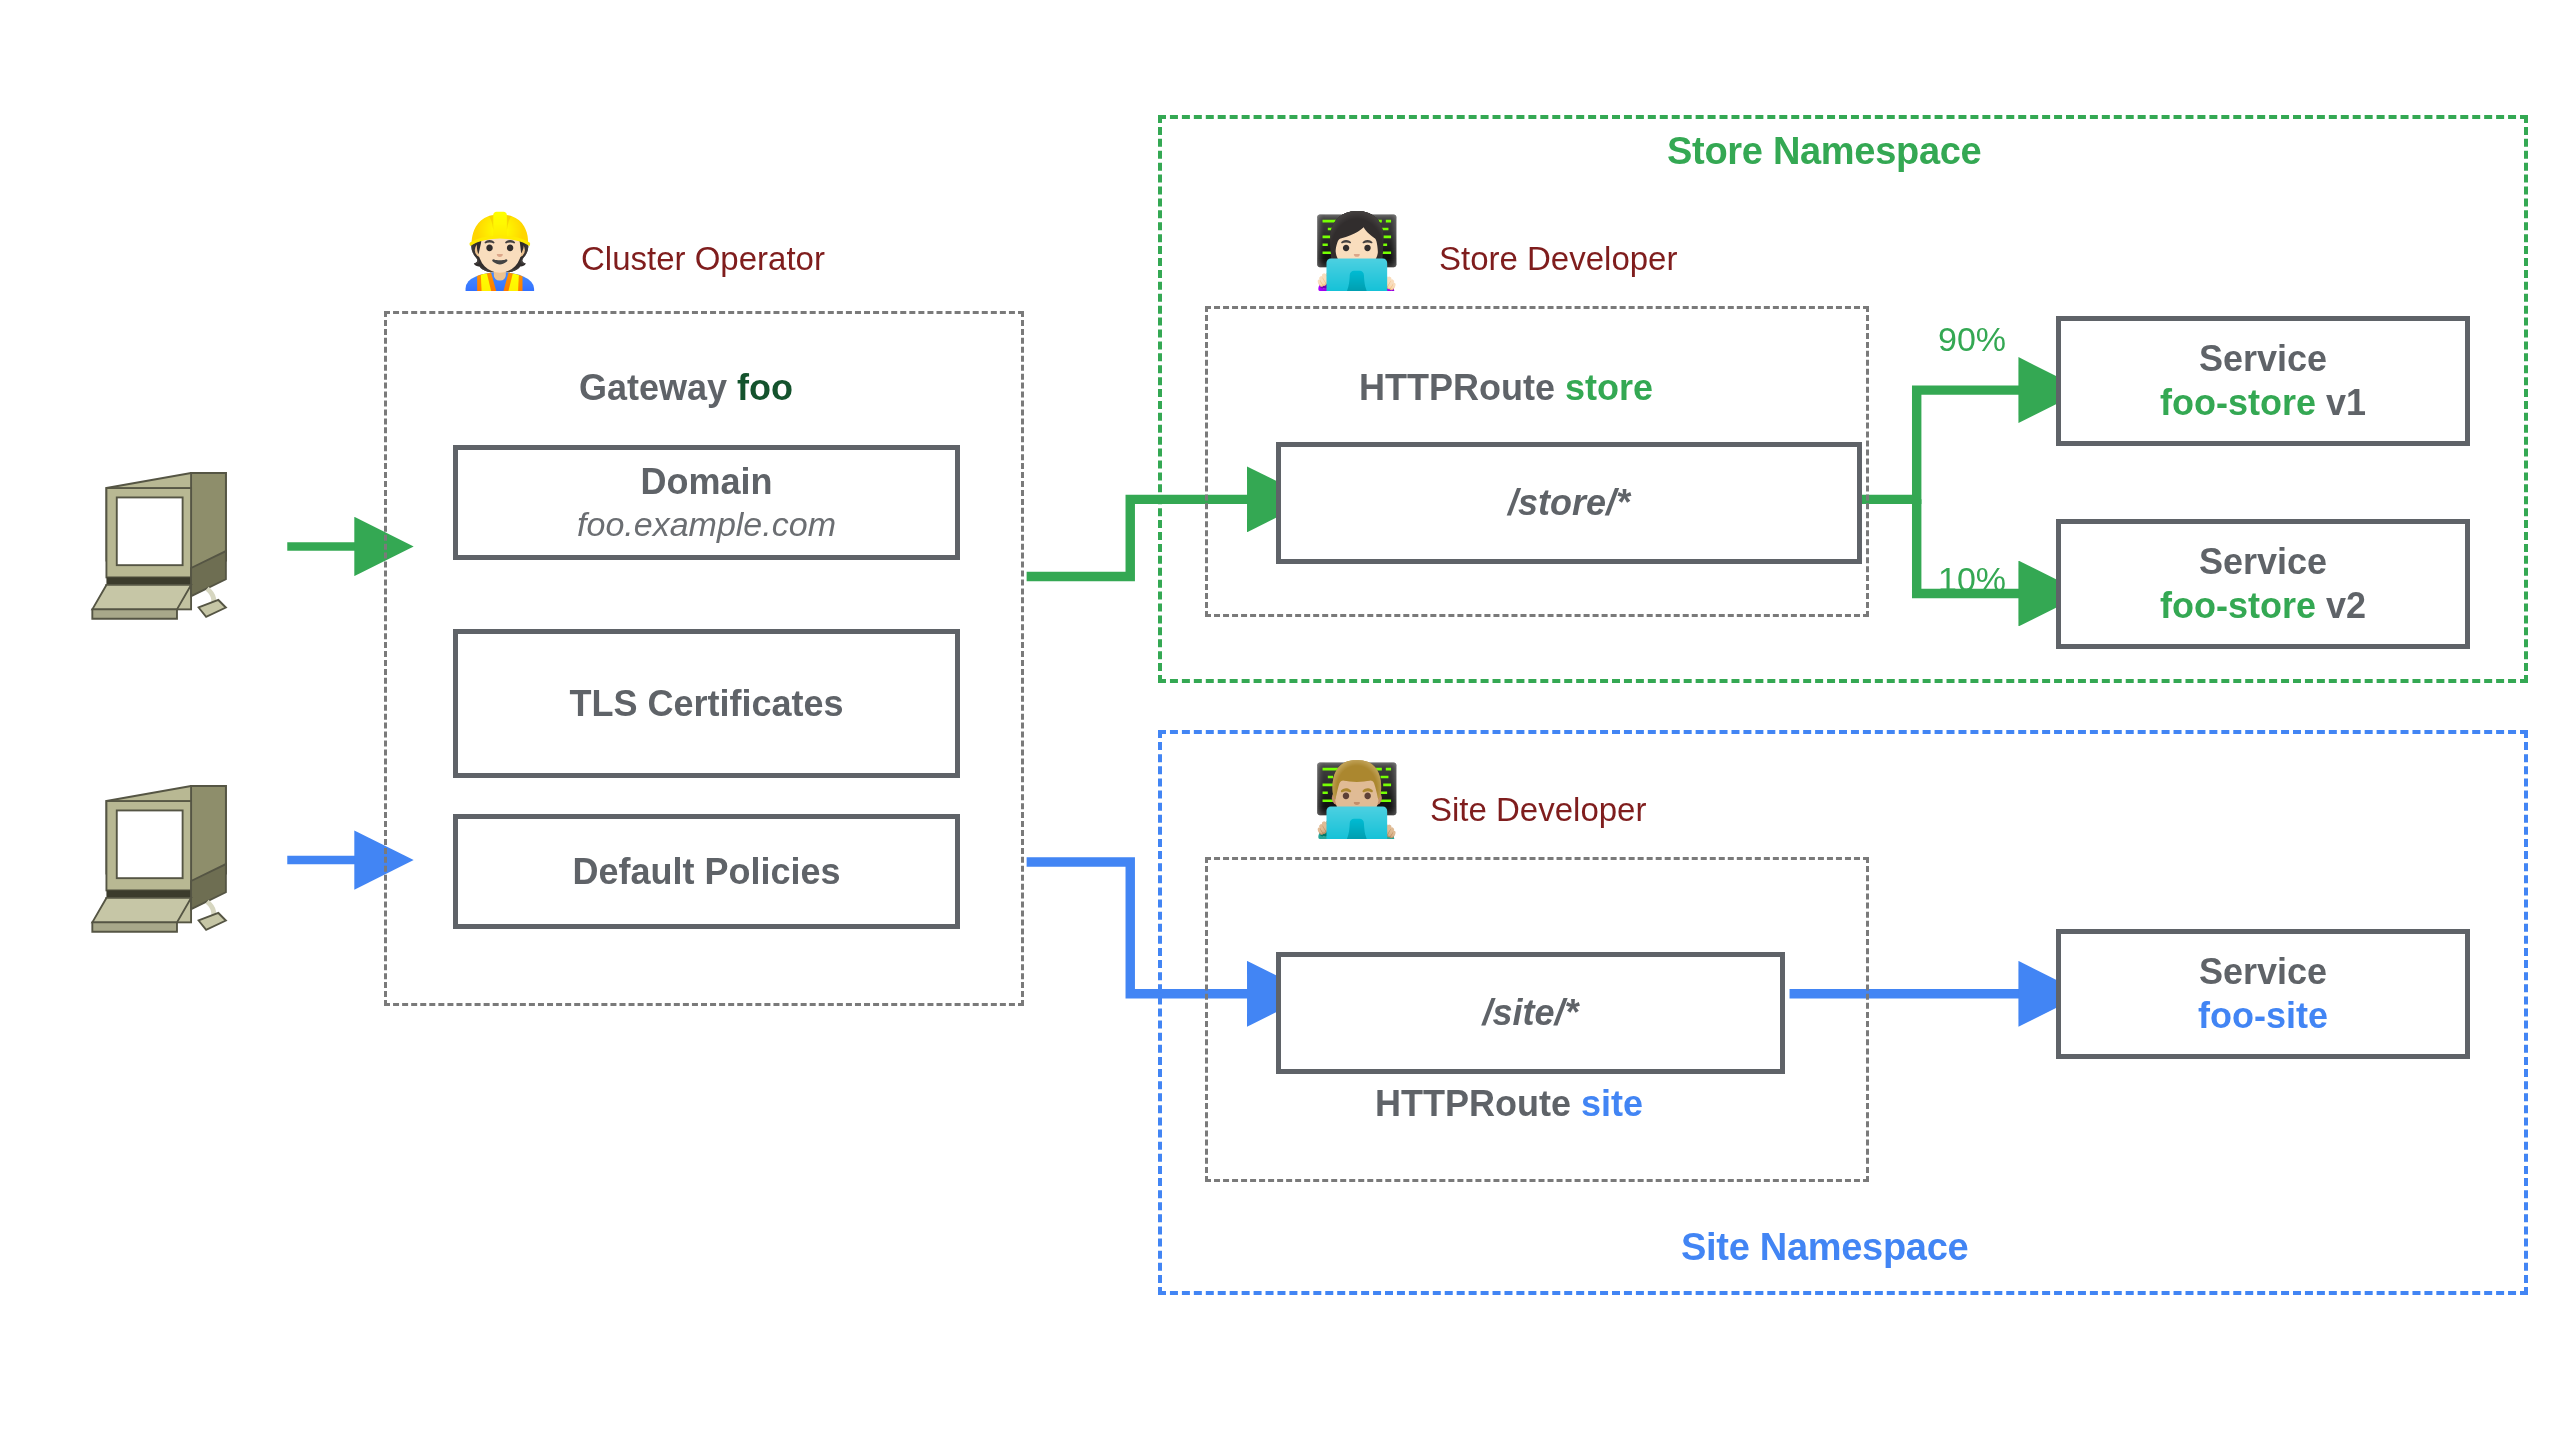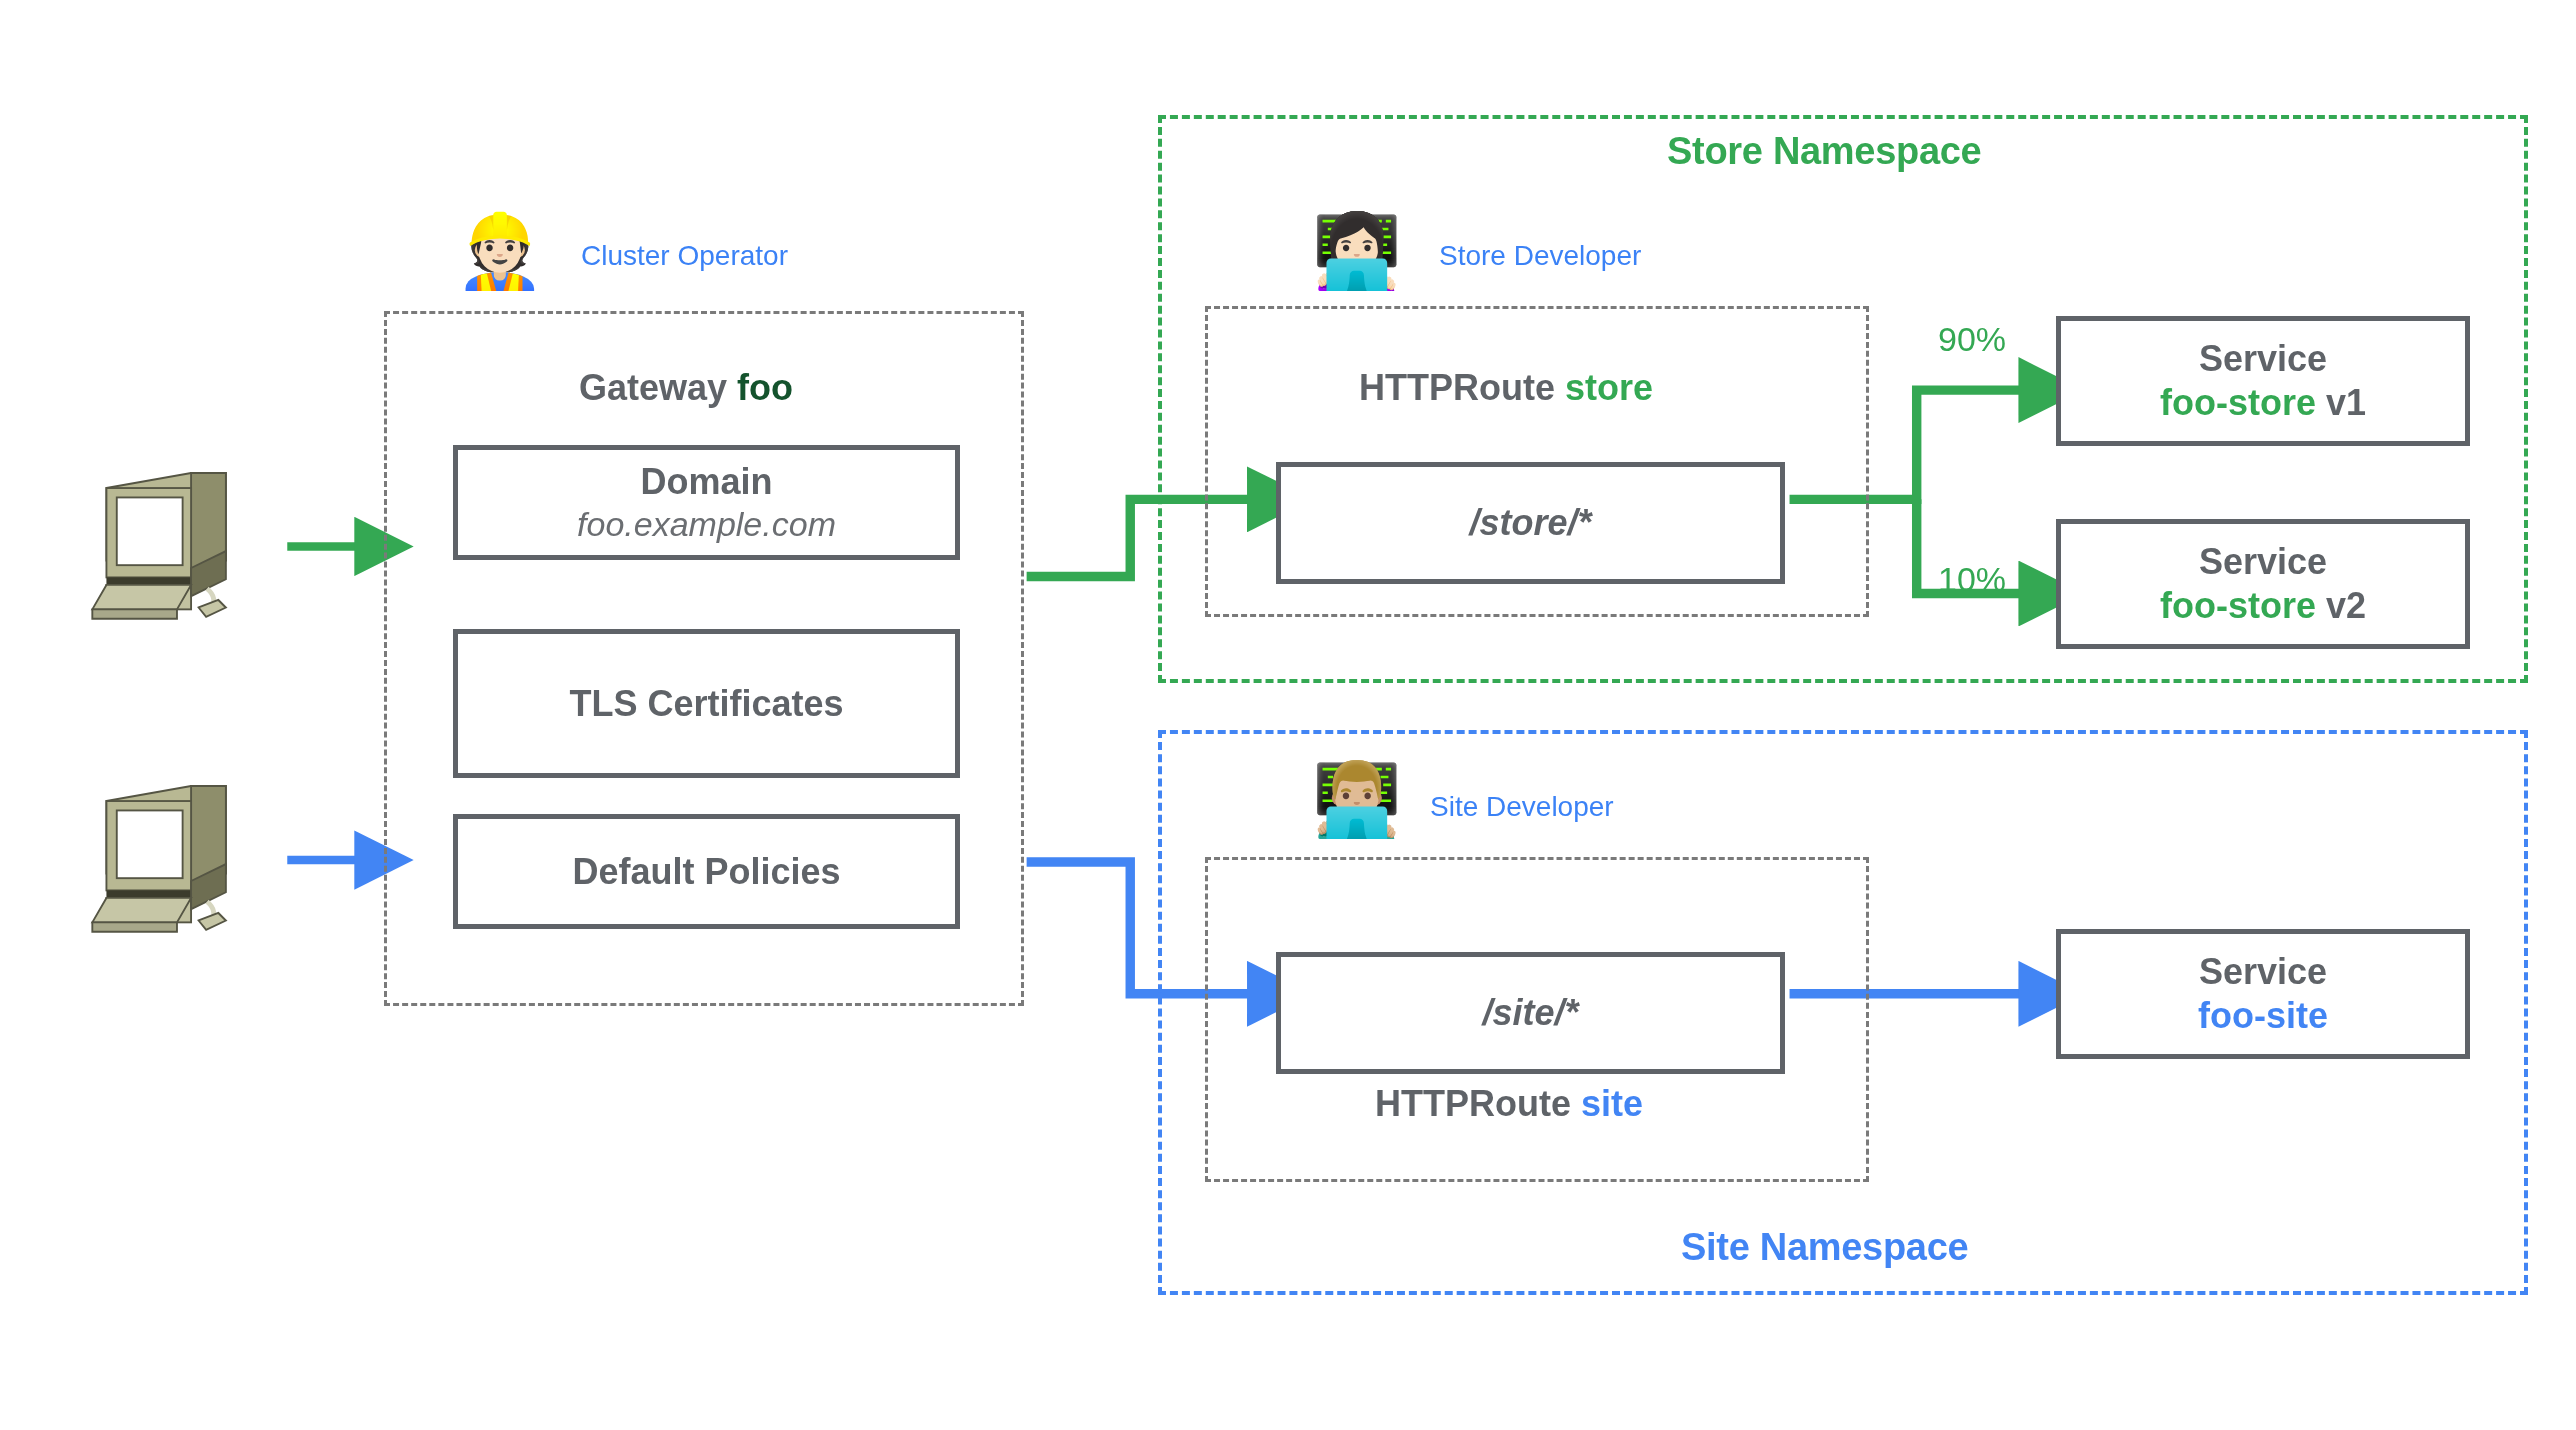--- a/index.html
+++ b/index.html
@@ -83,22 +83,22 @@
     color: #5F6368;
     white-space: nowrap;
   }
   .heading .accent-blue  { color: #14532d; }
   .heading .accent-green { color: #34A853; }
   .heading .accent-lblue { color: #4285F4; }
 
   
   .persona-label {
     position: absolute;
-    font-size: 28px;
-    color: #3b82f6;
+    font-size: 33px;
+    color: #7f1d1d;
     white-space: nowrap;
   }
   .persona-icon {
     position: absolute;
     font-size: 72px;
     line-height: 1;
     user-select: none;
   }
 
   
@@ -205,21 +205,21 @@
   <div class="persona-icon" style="left:1312px; top:215px;">👩🏻‍💻</div>
   <div class="persona-label" style="left:1439px; top:240px;">Store Developer</div>
 
   <div class="ns-box route-box" style="left:1205px; top:306px; width:664px; height:311px;"></div>
 
   <div class="heading" style="left:1359px; top:367px;">
     <span>HTTPRoute</span>
     <span class="accent-green">store</span>
   </div>
 
-  <div class="solid-box" style="left:1276px; top:462px; width:509px; height:122px;">
+  <div class="solid-box" style="left:1276px; top:442px; width:586px; height:122px;">
     <div class="path-text">/store/*</div>
   </div>
 
   <div class="pct" style="left:1938px; top:320px;">90%</div>
   <div class="pct" style="left:1938px; top:520px;margin-top:40px;">10%</div>
 
   <div class="solid-box" style="left:2056px; top:316px; width:414px; height:130px;">
     <div class="box-title">Service</div>
     <div class="box-title">
       <span class="box-sub-green">foo-store</span>

